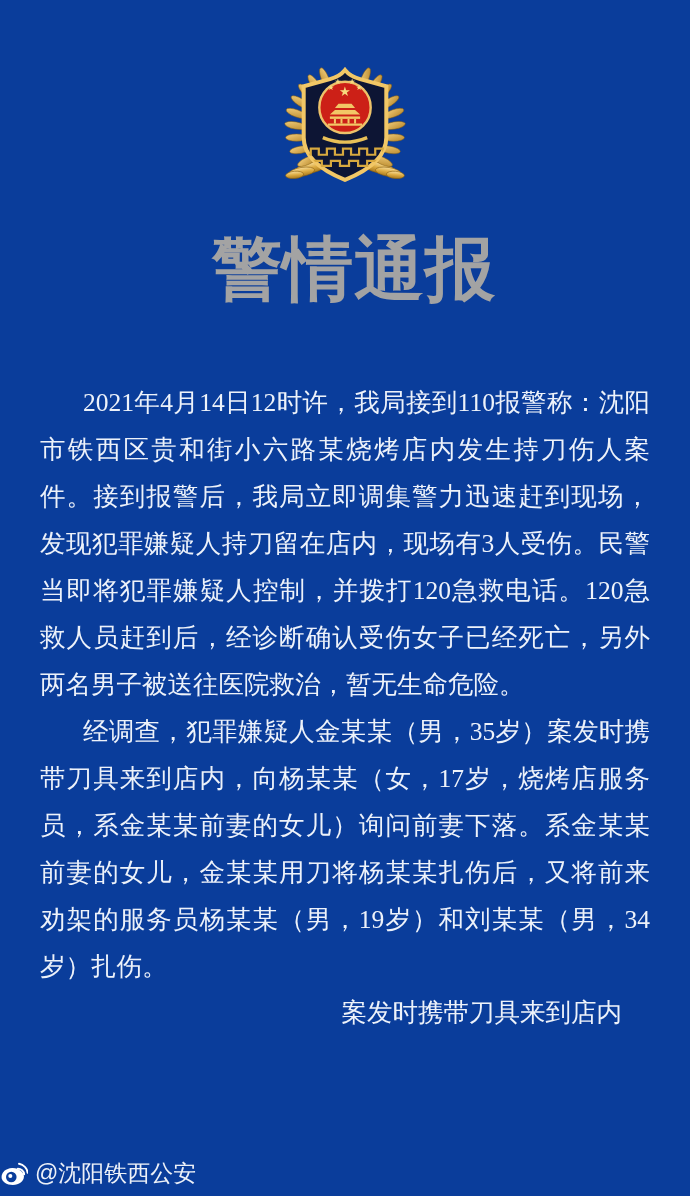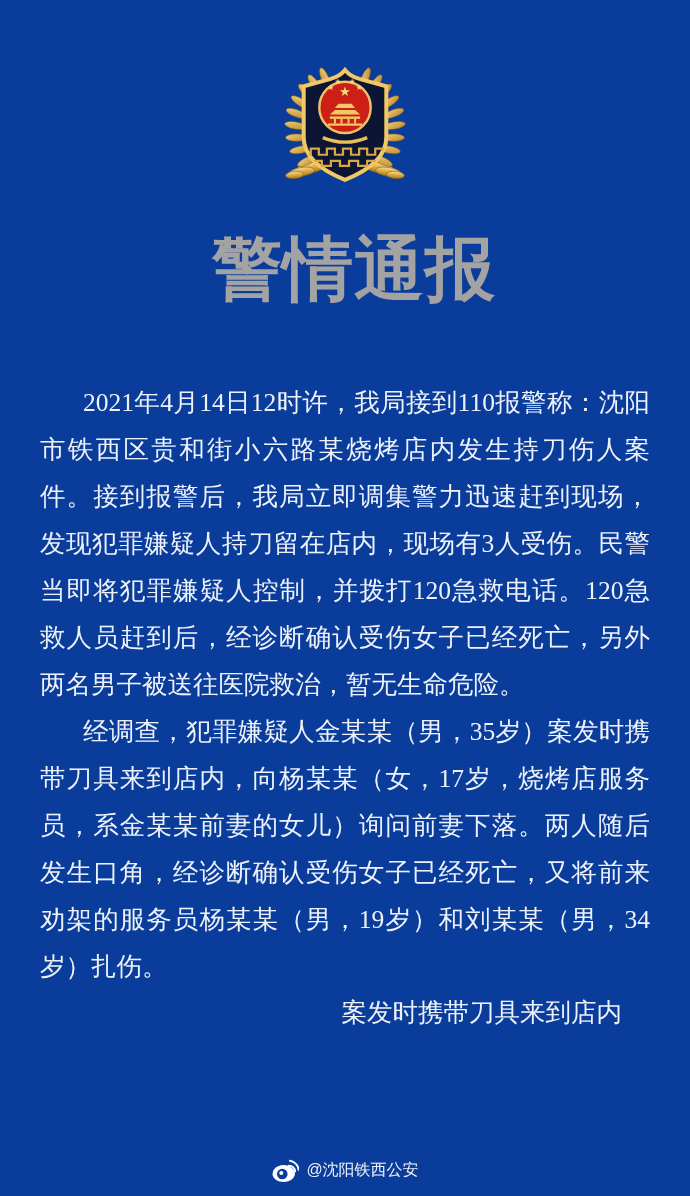--- a/index.html
+++ b/index.html
@@ -30,24 +30,24 @@
   }
   .body-text p{margin:0;text-indent:43px;}
   .signature{
     position:absolute;right:68px;top:994px;
     color:#edf2fa;
     font-size:25.5px;line-height:38.5px;
     text-align:center;
   }
   .watermark{
     position:absolute;left:0;top:1158px;width:690px;
-    display:flex;align-items:center;justify-content:center;gap:7px;
+    display:flex;align-items:center;gap:7px;
     color:rgba(255,255,255,0.93);
     font-family:"Liberation Sans","DejaVu Sans",sans-serif;
-    font-size:16px;
+    font-size:23px;
   }
   .wm-icon{width:28px;height:25px;flex:0 0 auto;}
 </style>
 </head>
 <body>
 
 <div class="poster">
 
   <svg class="emblem" viewBox="0 0 140 130" xmlns="http://www.w3.org/2000/svg">
     <defs>
@@ -125,21 +125,21 @@
       <rect x="79" y="61.5" width="2" height="4.5"></rect>
       <rect x="53" y="66" width="34" height="2.2"></rect>
     </g>
     <path d="M48,80 Q70,89 92,80" stroke="#e9c057" stroke-width="3.4" fill="none"></path>
   </svg>
 
   <h1 class="notice-title">警情通报</h1>
 
   <div class="body-text">
     <p>2021年4月14日12时许，我局接到110报警称：沈阳市铁西区贵和街小六路某烧烤店内发生持刀伤人案件。接到报警后，我局立即调集警力迅速赶到现场，发现犯罪嫌疑人持刀留在店内，现场有3人受伤。民警当即将犯罪嫌疑人控制，并拨打120急救电话。120急救人员赶到后，经诊断确认受伤女子已经死亡，另外两名男子被送往医院救治，暂无生命危险。</p>
-    <p>经调查，犯罪嫌疑人金某某（男，35岁）案发时携带刀具来到店内，向杨某某（女，17岁，烧烤店服务员，系金某某前妻的女儿）询问前妻下落。两人随后发生口角，经诊断确认受伤女子已经死亡，又将前来劝架的服务员杨某某（男，19岁）和刘某某（男，34岁）扎伤。</p>
+    <p>经调查，犯罪嫌疑人金某某（男，35岁）案发时携带刀具来到店内，向杨某某（女，17岁，烧烤店服务员，系金某某前妻的女儿）询问前妻下落。系金某某前妻的女儿，金某某用刀将杨某某扎伤后，又将前来劝架的服务员杨某某（男，19岁）和刘某某（男，34岁）扎伤。</p>
   </div>
 
   <div class="signature">
     <div>案发时携带刀具来到店内</div>
   </div>
 
   <div class="watermark">
     <svg class="wm-icon" viewBox="0 0 36 32" xmlns="http://www.w3.org/2000/svg">
       <path d="M15.5,9 C7.5,9.5 2,14.5 2,20.5 C2,26.5 8.5,30.8 16.5,30.8 C24.5,30.8 30.8,26 30.8,20 C30.8,14.5 24,8.5 15.5,9 Z" fill="#ffffff"></path>
       <circle cx="14.5" cy="20.5" r="6.8" fill="#0a3d9b"></circle>

